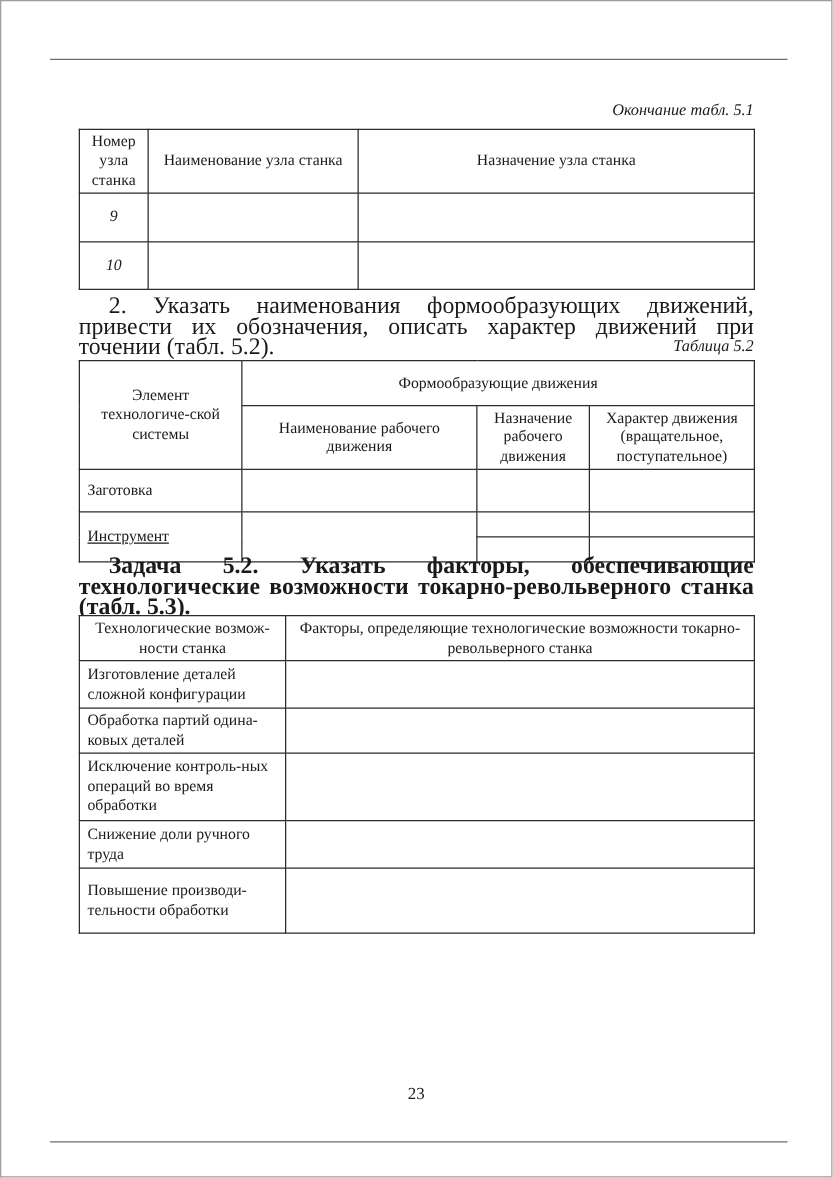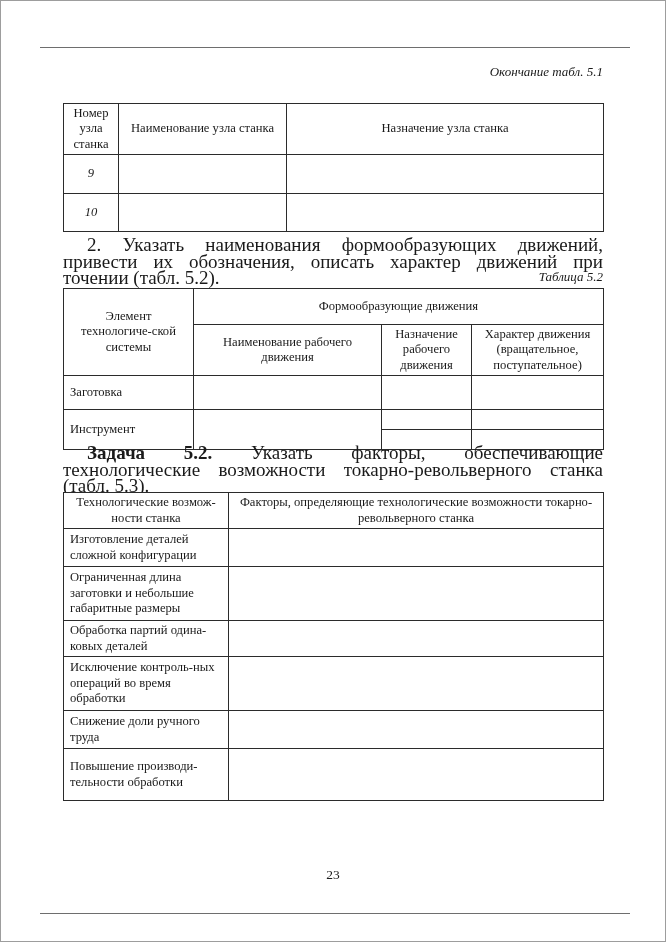--- a/index.html
+++ b/index.html
@@ -28,33 +28,33 @@
     left:62px; top:0;
     width:540px; height:942px;
   }
   .caption {
     position:absolute;
     width:100%;
     text-align:right;
     font-style:italic;
     font-size:13px;
   }
-  #cap1 { top:63px; }
+  #cap1 { top:79px; }
   #cap2 { top:268px; }
   #cap3 { top:474px; }
   .para {
     position:absolute;
     width:100%;
     font-size:19px;
     line-height:16.5px;
     text-align:justify;
     text-indent:24px;
   }
   #p1 { top:236px; }
-  #p2 { top:444px; }
+  #p2 { top:444px;font-weight:bold; }
   table {
     position:absolute;
     border-collapse:collapse;
     width:540px;
     table-layout:fixed;
     background:#fff;
   }
   #t1 { top:102px; }
   #t2 { top:287px; }
   #t3 { top:491px; }
@@ -74,21 +74,21 @@
   
   .t2c1 { width:130px; } .t2c2 { width:188px; } .t2c3 { width:90px; } .t2c4 { width:132px; }
   
   .t3c1 { width:165px; } .t3c2 { width:375px; }
   tr.hd1 { height:49px; }
   tr.h39 { height:39px; }
   tr.h38 { height:38px; }
   tr.h20 { height:36px; }
   tr.h48 { height:48px; }
   tr.h34 { height:34px; }
-  tr.h2x { height:20px; }
+  tr.h2x { height:20px;text-decoration:underline; }
   tr.h36 { height:36px; }
   tr.h54 { height:54px; }
   tr.h52 { height:52px;margin-left:36px; }
   .pageno {
     position:absolute;
     top:866px; left:0;
     width:100%;
     text-align:center;
     font-size:13.5px;
   }
@@ -178,24 +178,20 @@
         </colgroup>
       <tbody>
         <tr class="h36">
           <td class="c">Технологические возмож-ности станка</td>
           <td class="c">Факторы, определяющие технологические возможности токарно-револьверного станка</td>
         </tr>
         <tr class="h38">
           <td class="l">Изготовление деталей сложной конфигурации</td>
           <td></td>
         </tr>
-        <tr class="h54">
-          <td class="l">Ограниченная длина заготовки и небольшие габаритные размеры</td>
-          <td></td>
-        </tr>
         <tr class="h36">
           <td class="l">Обработка партий одина-ковых деталей</td>
           <td></td>
         </tr>
         <tr class="h54">
           <td class="l">Исключение контроль-ных операций во время обработки</td>
           <td></td>
         </tr>
         <tr class="h38">
           <td class="l">Снижение доли ручного труда</td>

